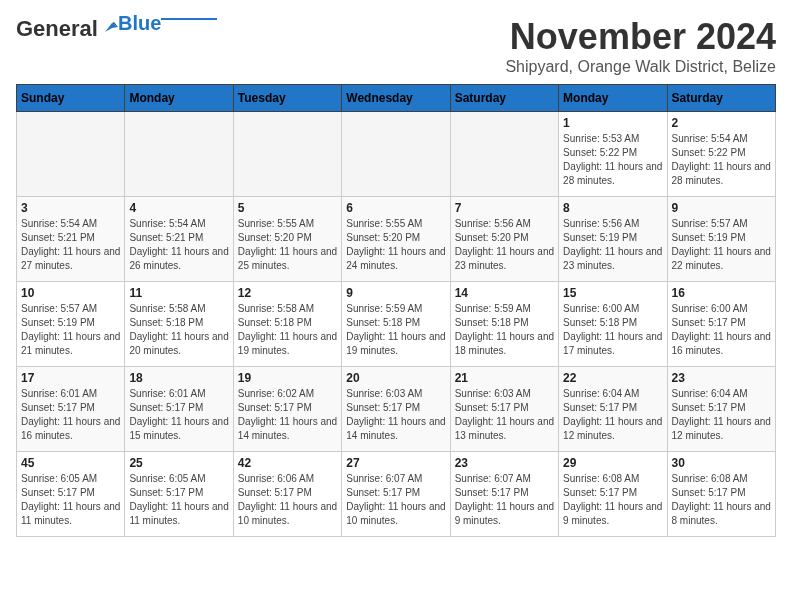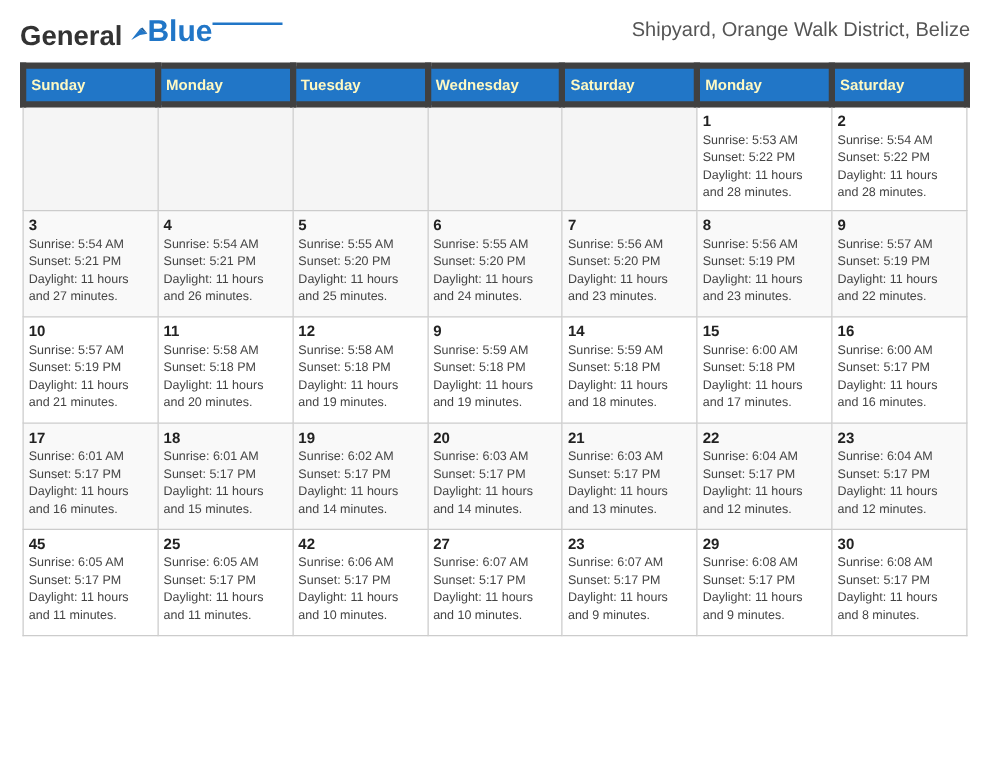--- a/index.html
+++ b/index.html
@@ -33,25 +33,25 @@
       font-size: 16px;
       color: #555;
     }
     .calendar {
       width: 100%;
       border-collapse: collapse;
       font-size: 11px;
     }
     .calendar th {
       background: #2176c7;
-      color: #fef9c3;
+      color: #000000;
       padding: 6px 4px;
       text-align: left;
       font-size: 12px;
-      border: 5px solid #404040;
+      border: 1px solid #404040;
     }
     .calendar td {
       border: 1px solid #ccc;
       vertical-align: top;
       padding: 4px;
       width: calc(100% / 7);
       height: 85px;
       background: #fff;
     }
     .calendar td.empty {
@@ -81,25 +81,26 @@
 <div class="header">
   <div class="logo">
     <div style="display:flex;align-items:center;">
       <span style="font-size:22px;font-weight:bold;color:#333;">General</span>
       <svg width="18" height="18" viewBox="0 0 18 18" style="margin-left:2px;margin-top:-4px;">
         <polygon points="5,14 12,5 18,9 12,10" fill="#2176c7"></polygon>
         <polygon points="12,5 18,9 14,4" fill="#1a5fa0"></polygon>
       </svg>
     </div>
     <div style="display:flex;align-items:center;margin-top:-4px;">
-      <span style="font-size:24px;font-weight:bold;color:#2176c7;">Blue</span>
+      <span style="font-size:20px;font-weight:bold;color:#2176c7;">Blue</span>
     </div>
     <div style="width:56px;height:2px;background:#2176c7;margin-top:2px;"></div>
   </div>
   <div class="title-section">
+    <div class="month-title">November 2024</div>
     <div class="location">Shipyard, Orange Walk District, Belize</div>
   </div>
 </div>
 
 <table class="calendar">
   <thead>
     <tr>
     <th>Sunday</th>
         <th>Monday</th>
         <th>Tuesday</th>

